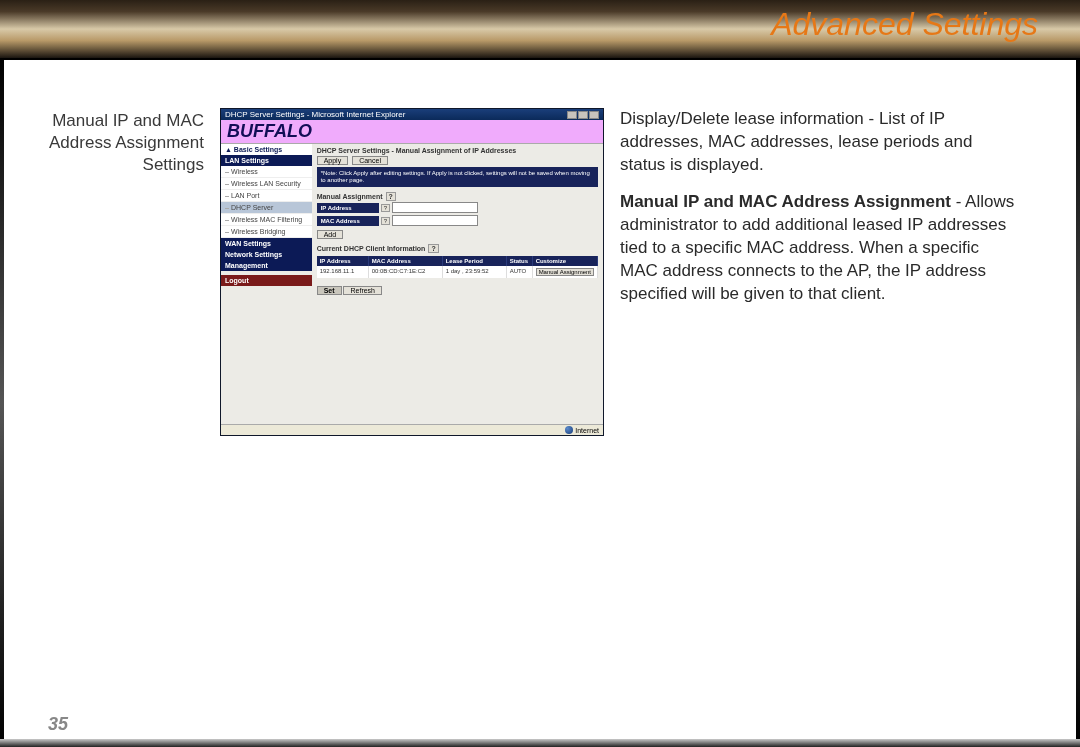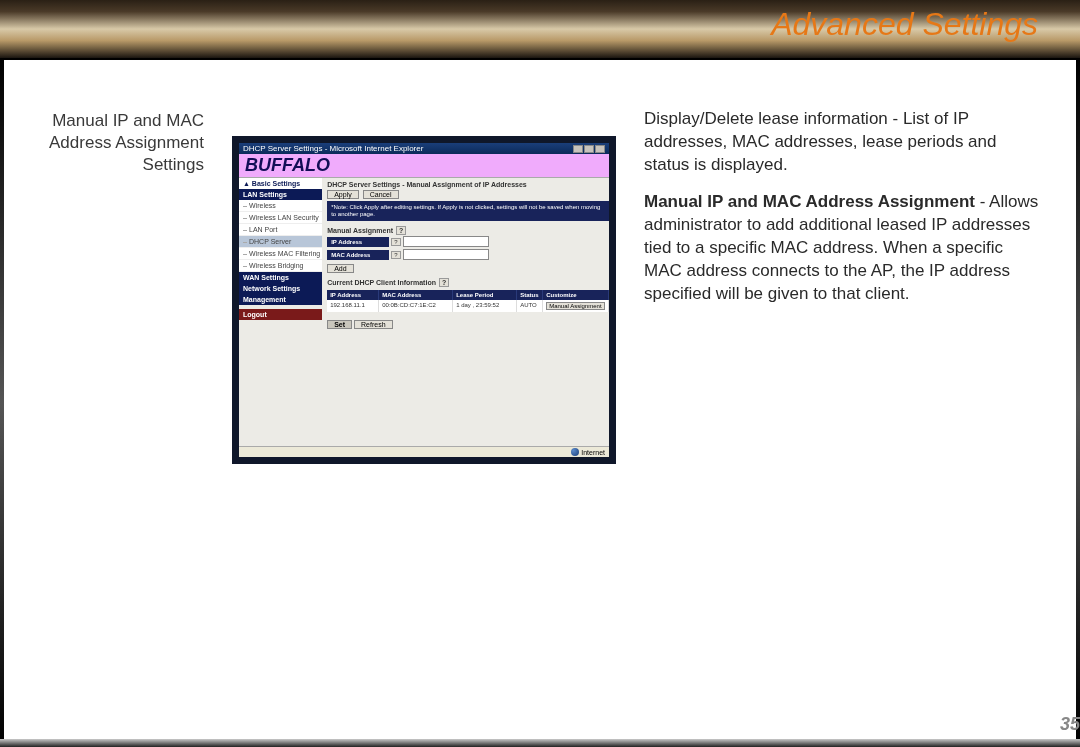--- a/index.html
+++ b/index.html
@@ -34,52 +34,51 @@
       left: 0;
       width: 100%;
       height: 8px;
       background: linear-gradient(to bottom, #c9c9c9, #222);
     }
     .page-number {
       position: absolute;
       bottom: 12px;
       left: 0;
       width: 100%;
-      text-align: right;
+      text-align: left;
       font-style: italic;
       font-weight: bold;
       color: #888;
       font-size: 18px;
+      padding-left: 48px;
     }
     .content-area {
       position: absolute;
       top: 78px;
       left: 0;
       width: 100%;
       padding: 30px 36px 0 36px;
       display: flex;
       gap: 16px;
-      justify-content: space-between;
     }
     .left-label {
       width: 168px;
       text-align: right;
       font-size: 17px;
       color: #3a3a3a;
       line-height: 1.3;
       padding-top: 2px;
     }
     .screenshot-box {
       width: 384px;
       height: 328px;
       background: #d6d3cc;
-      border: 7px solid #0f172a;
+      border: 1px solid #0f172a;
       display: flex;
       flex-direction: column;
-      margin-top: 28px;
     }
     .titlebar {
       background: linear-gradient(to bottom, #1a3e7a, #0b2a5a);
       color: #fff;
       font-size: 8px;
       padding: 1px 4px;
       display: flex;
       justify-content: space-between;
       align-items: center;
     }

